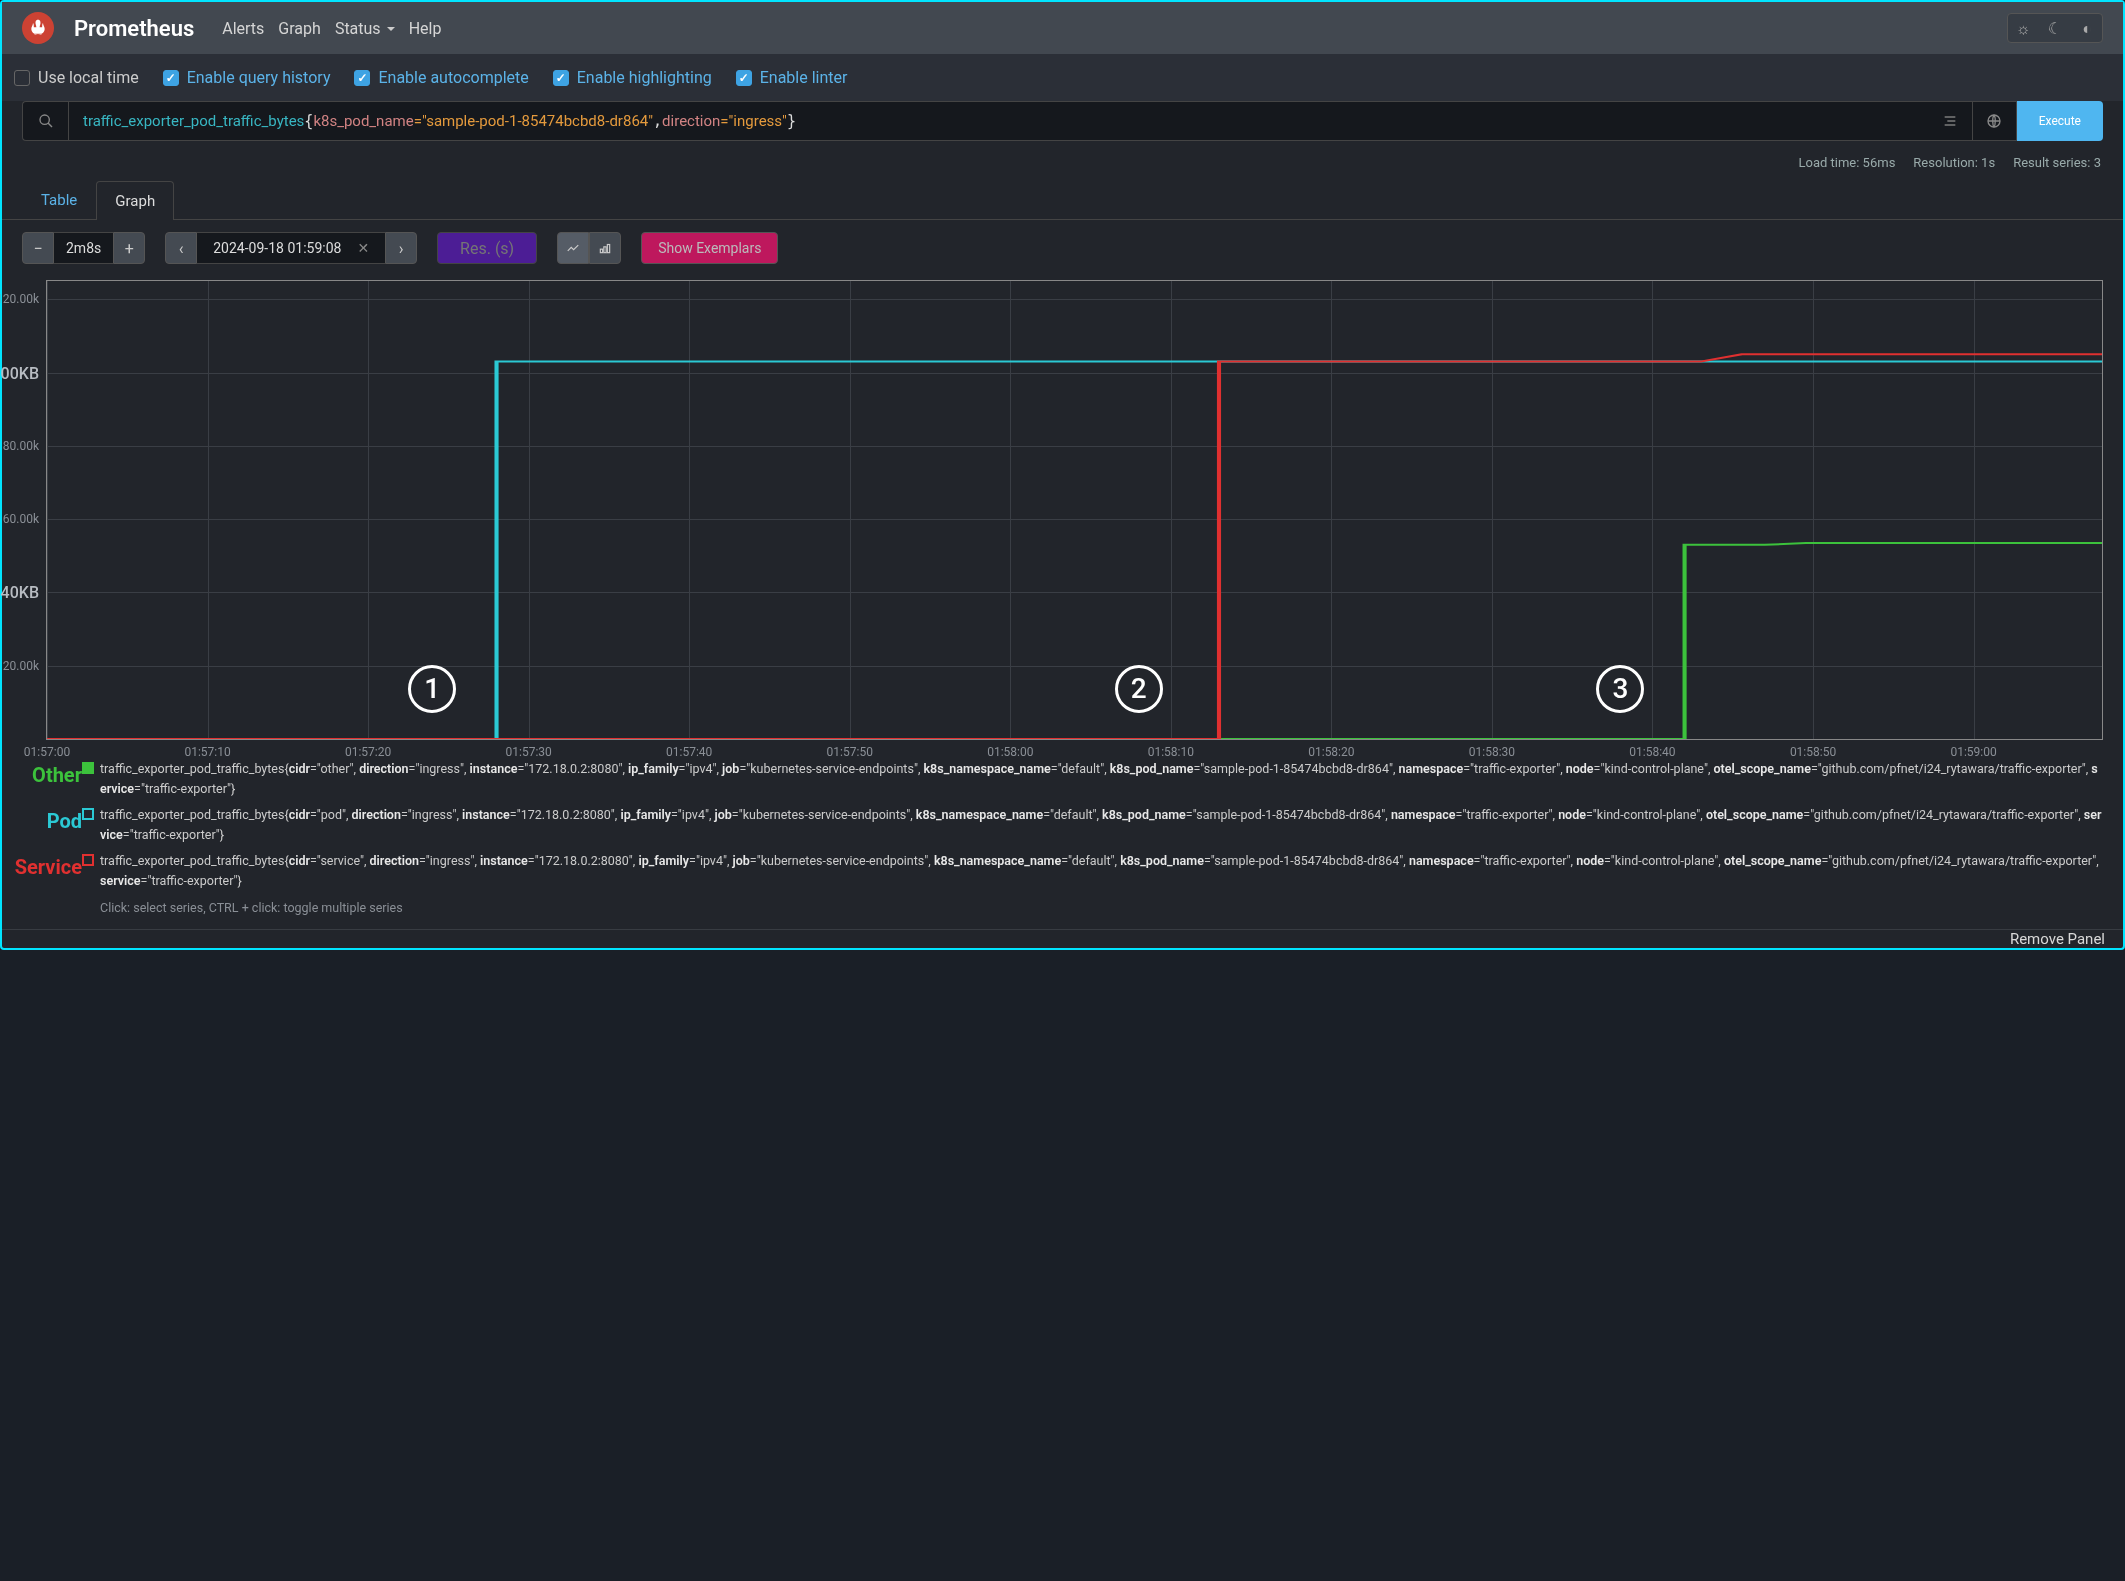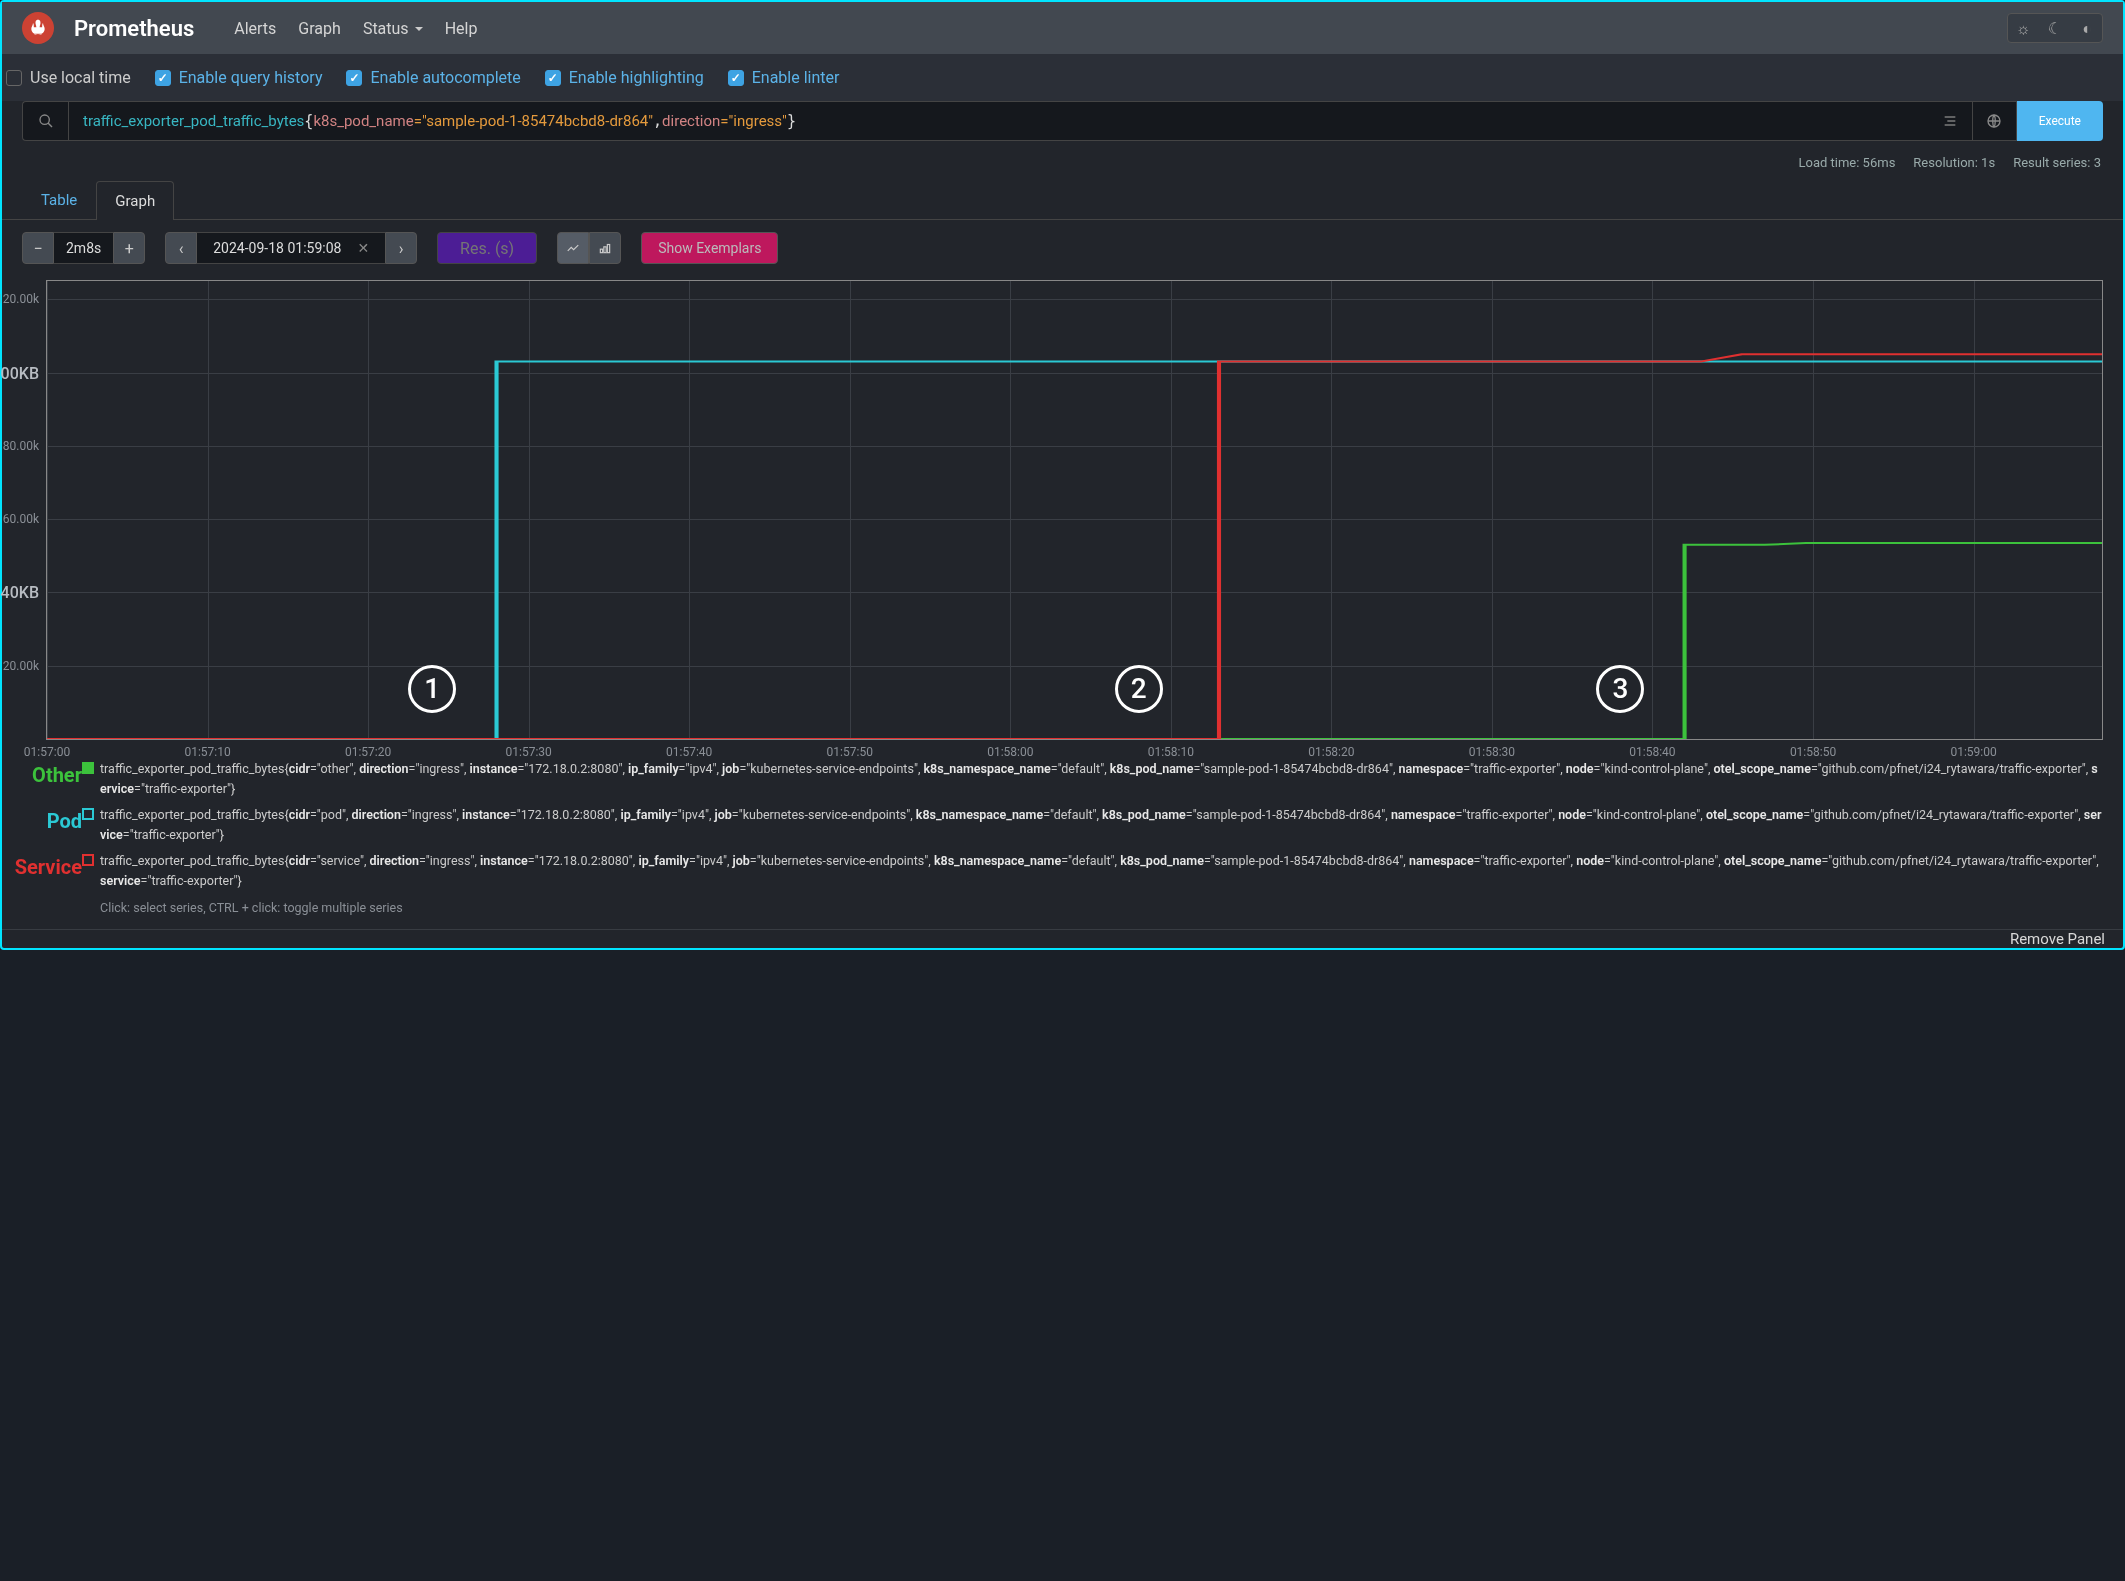--- a/index.html
+++ b/index.html
@@ -2,26 +2,26 @@
 <html><head>
 <meta charset="utf-8">
 <style>
 * { margin:0; padding:0; box-sizing:border-box; font-family:-apple-system,BlinkMacSystemFont,"Segoe UI",Roboto,sans-serif; }
 body { background:#1a1f27; color:#ccc; }
 .app { border:2px solid #00e5ff; border-radius:4px; background:#22252b; }
 .navbar { background:#424850; height:52px; display:flex; align-items:center; padding:0 20px; gap:20px; }
 .logo { width:32px; height:32px; background:#cc4233; border-radius:50%; display:flex; align-items:center; justify-content:center; }
 .logo svg { fill:#fff; }
 .brand { font-size:22px; font-weight:600; color:#fff; }
-.nav-links { display:flex; gap:22px; margin-left:20px; }
+.nav-links { display:flex; gap:14px; margin-left:8px; }
 .nav-link { color:#d5d5d5; font-size:16px; cursor:pointer; display:flex; align-items:center; gap:4px; }
 .nav-spacer { flex:1; }
 .theme-btns { display:flex; gap:2px; background:#363c44; border-radius:4px; border:1px solid #555; }
 .theme-btn { width:30px; height:28px; display:flex; align-items:center; justify-content:center; cursor:pointer; color:#aaa; }
-.options-bar { background:#2b2f37; padding:14px 4px; display:flex; align-items:center; gap:24px; font-size:16px; }
+.options-bar { background:#2b2f37; padding:14px 12px; display:flex; align-items:center; gap:24px; font-size:16px; }
 .opt { display:flex; align-items:center; gap:8px; cursor:pointer; }
 .cb { width:16px; height:16px; border:1px solid #666; border-radius:3px; background:#2b2f37; display:flex; align-items:center; justify-content:center; }
 .cb.checked { background:#3ea3e3; border-color:#3ea3e3; }
 .cb.checked::after { content:"✓"; color:#fff; font-size:12px; font-weight:bold; }
 .opt-label { color:#ccc; }
 .opt-label.blue { color:#5bb3e8; }
 .query-row { padding:0 20px 10px; display:flex; gap:0; align-items:stretch; }
 .search-btn { width:46px; background:#15181d; border:1px solid #444; border-right:none; display:flex; align-items:center; justify-content:center; color:#888; cursor:pointer; border-radius:4px 0 0 4px; }
 .query-input { flex:1; background:#15181d; border:1px solid #444; color:#ddd; padding:10px 14px; font-family:Menlo,Monaco,monospace; font-size:15px; outline:none; border-right:none; }
 .metric-name { color:#38b6c2; }

